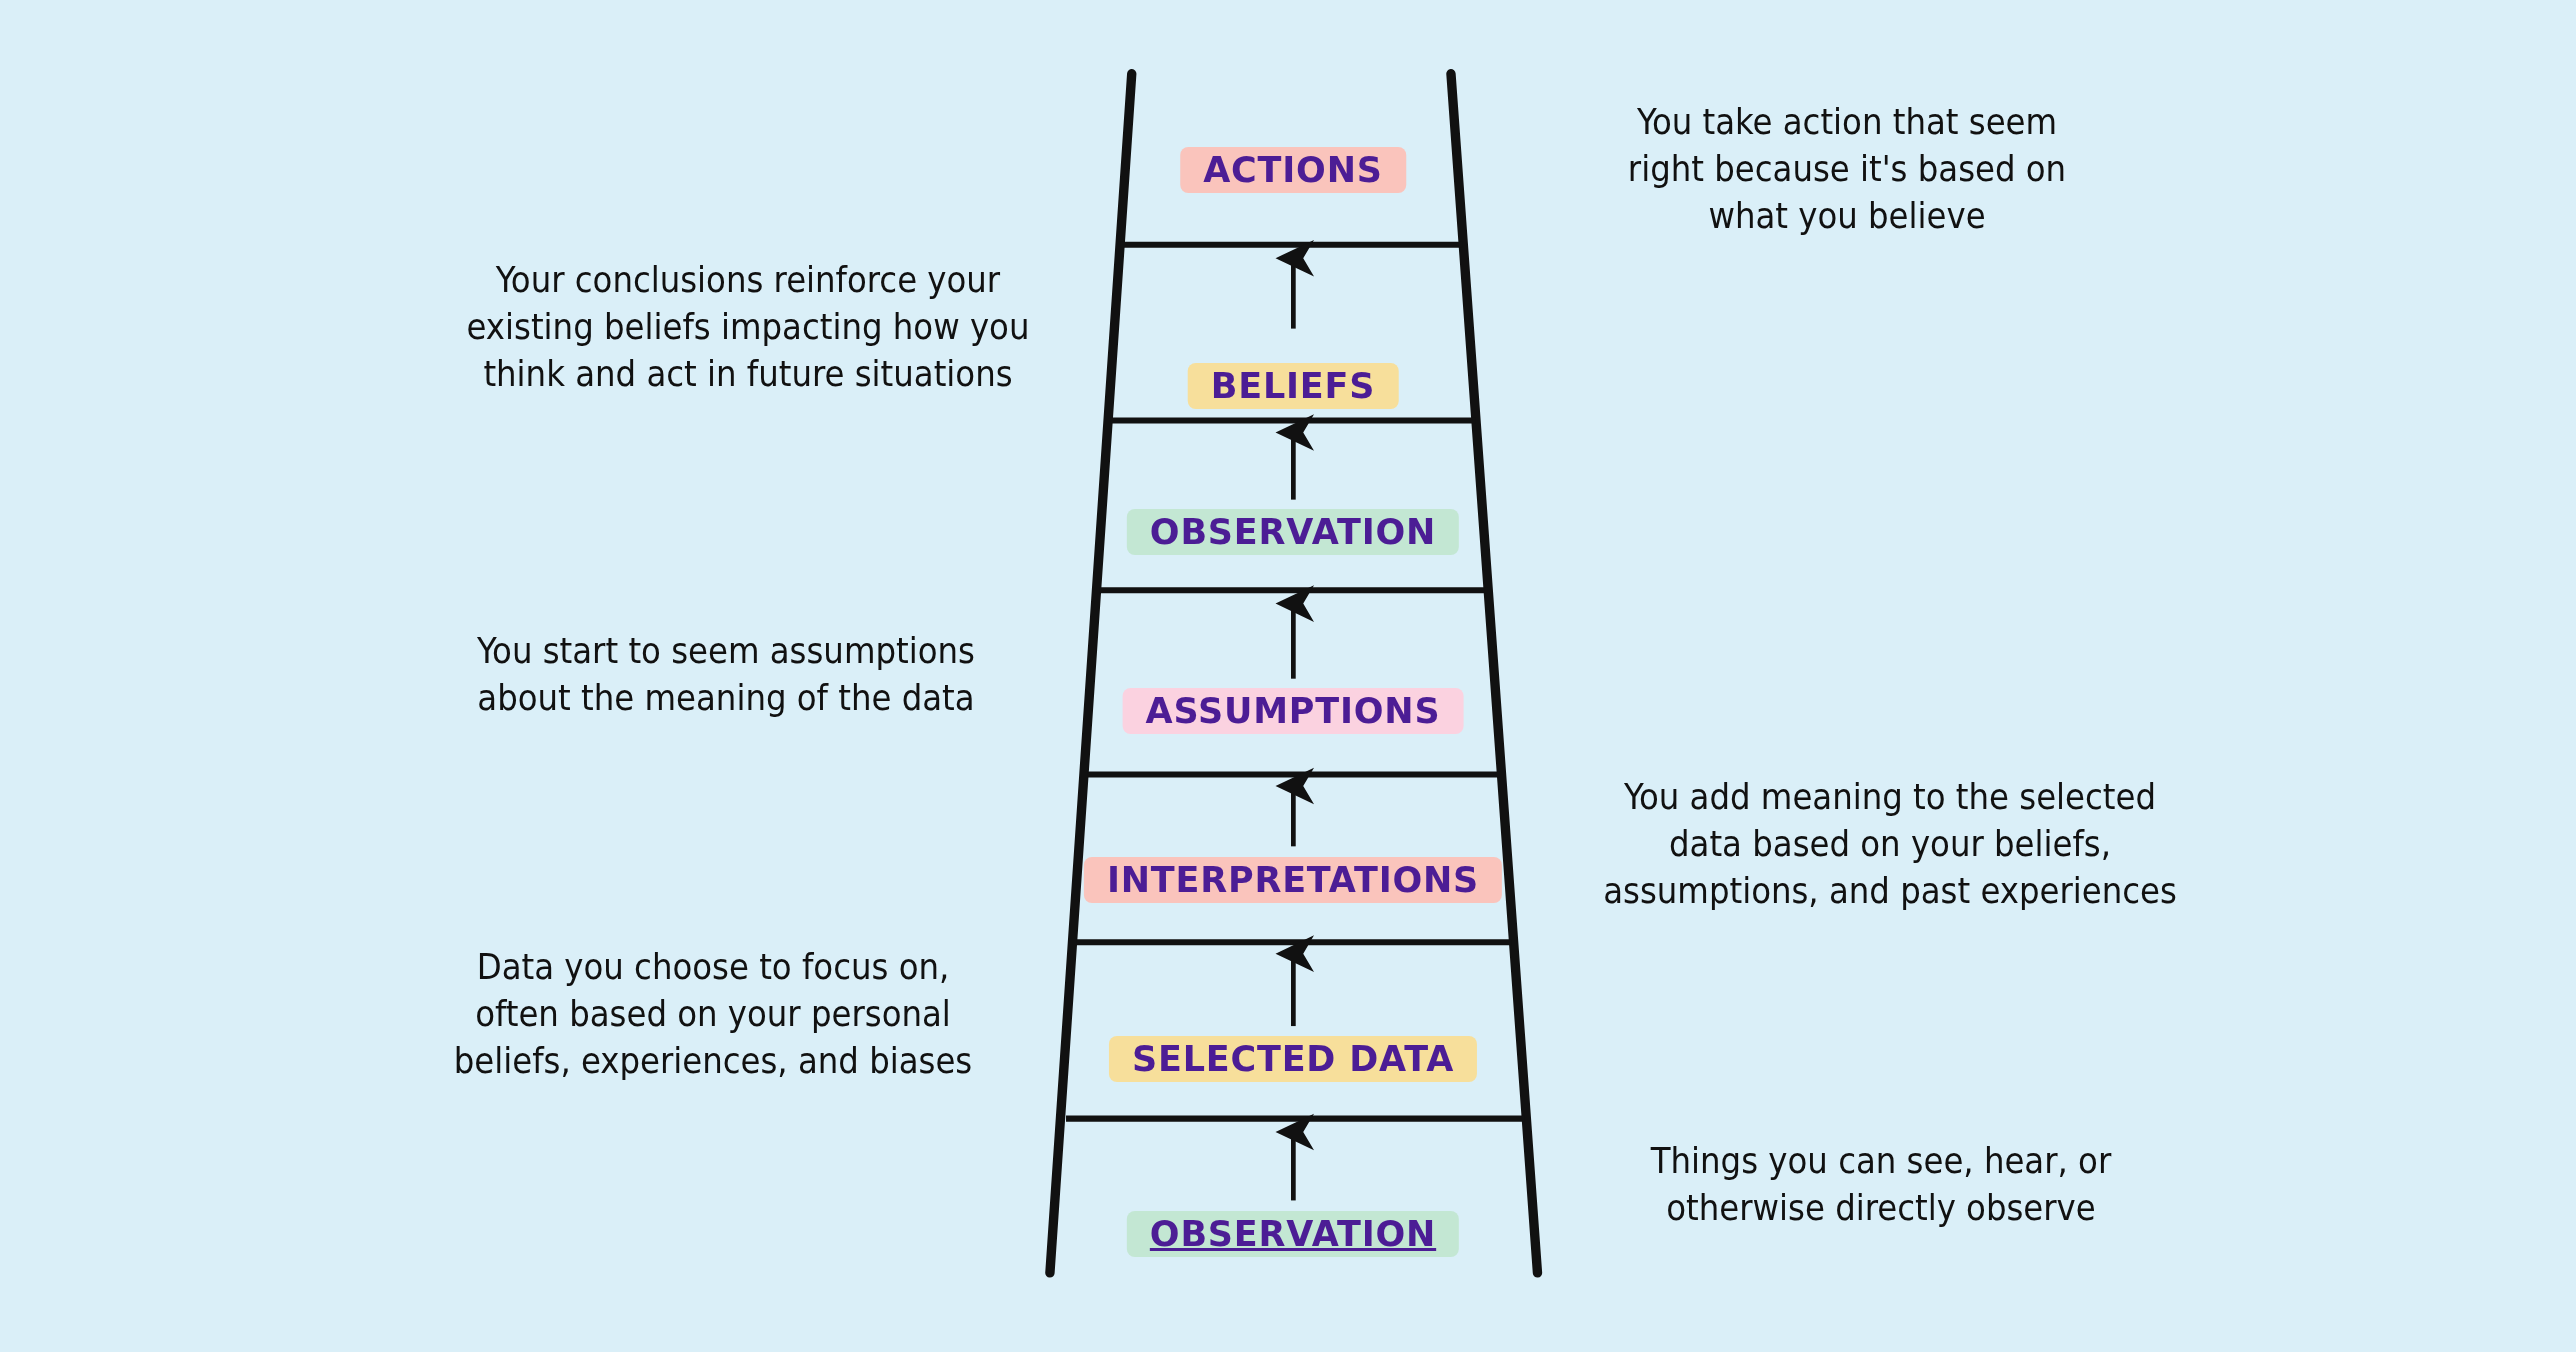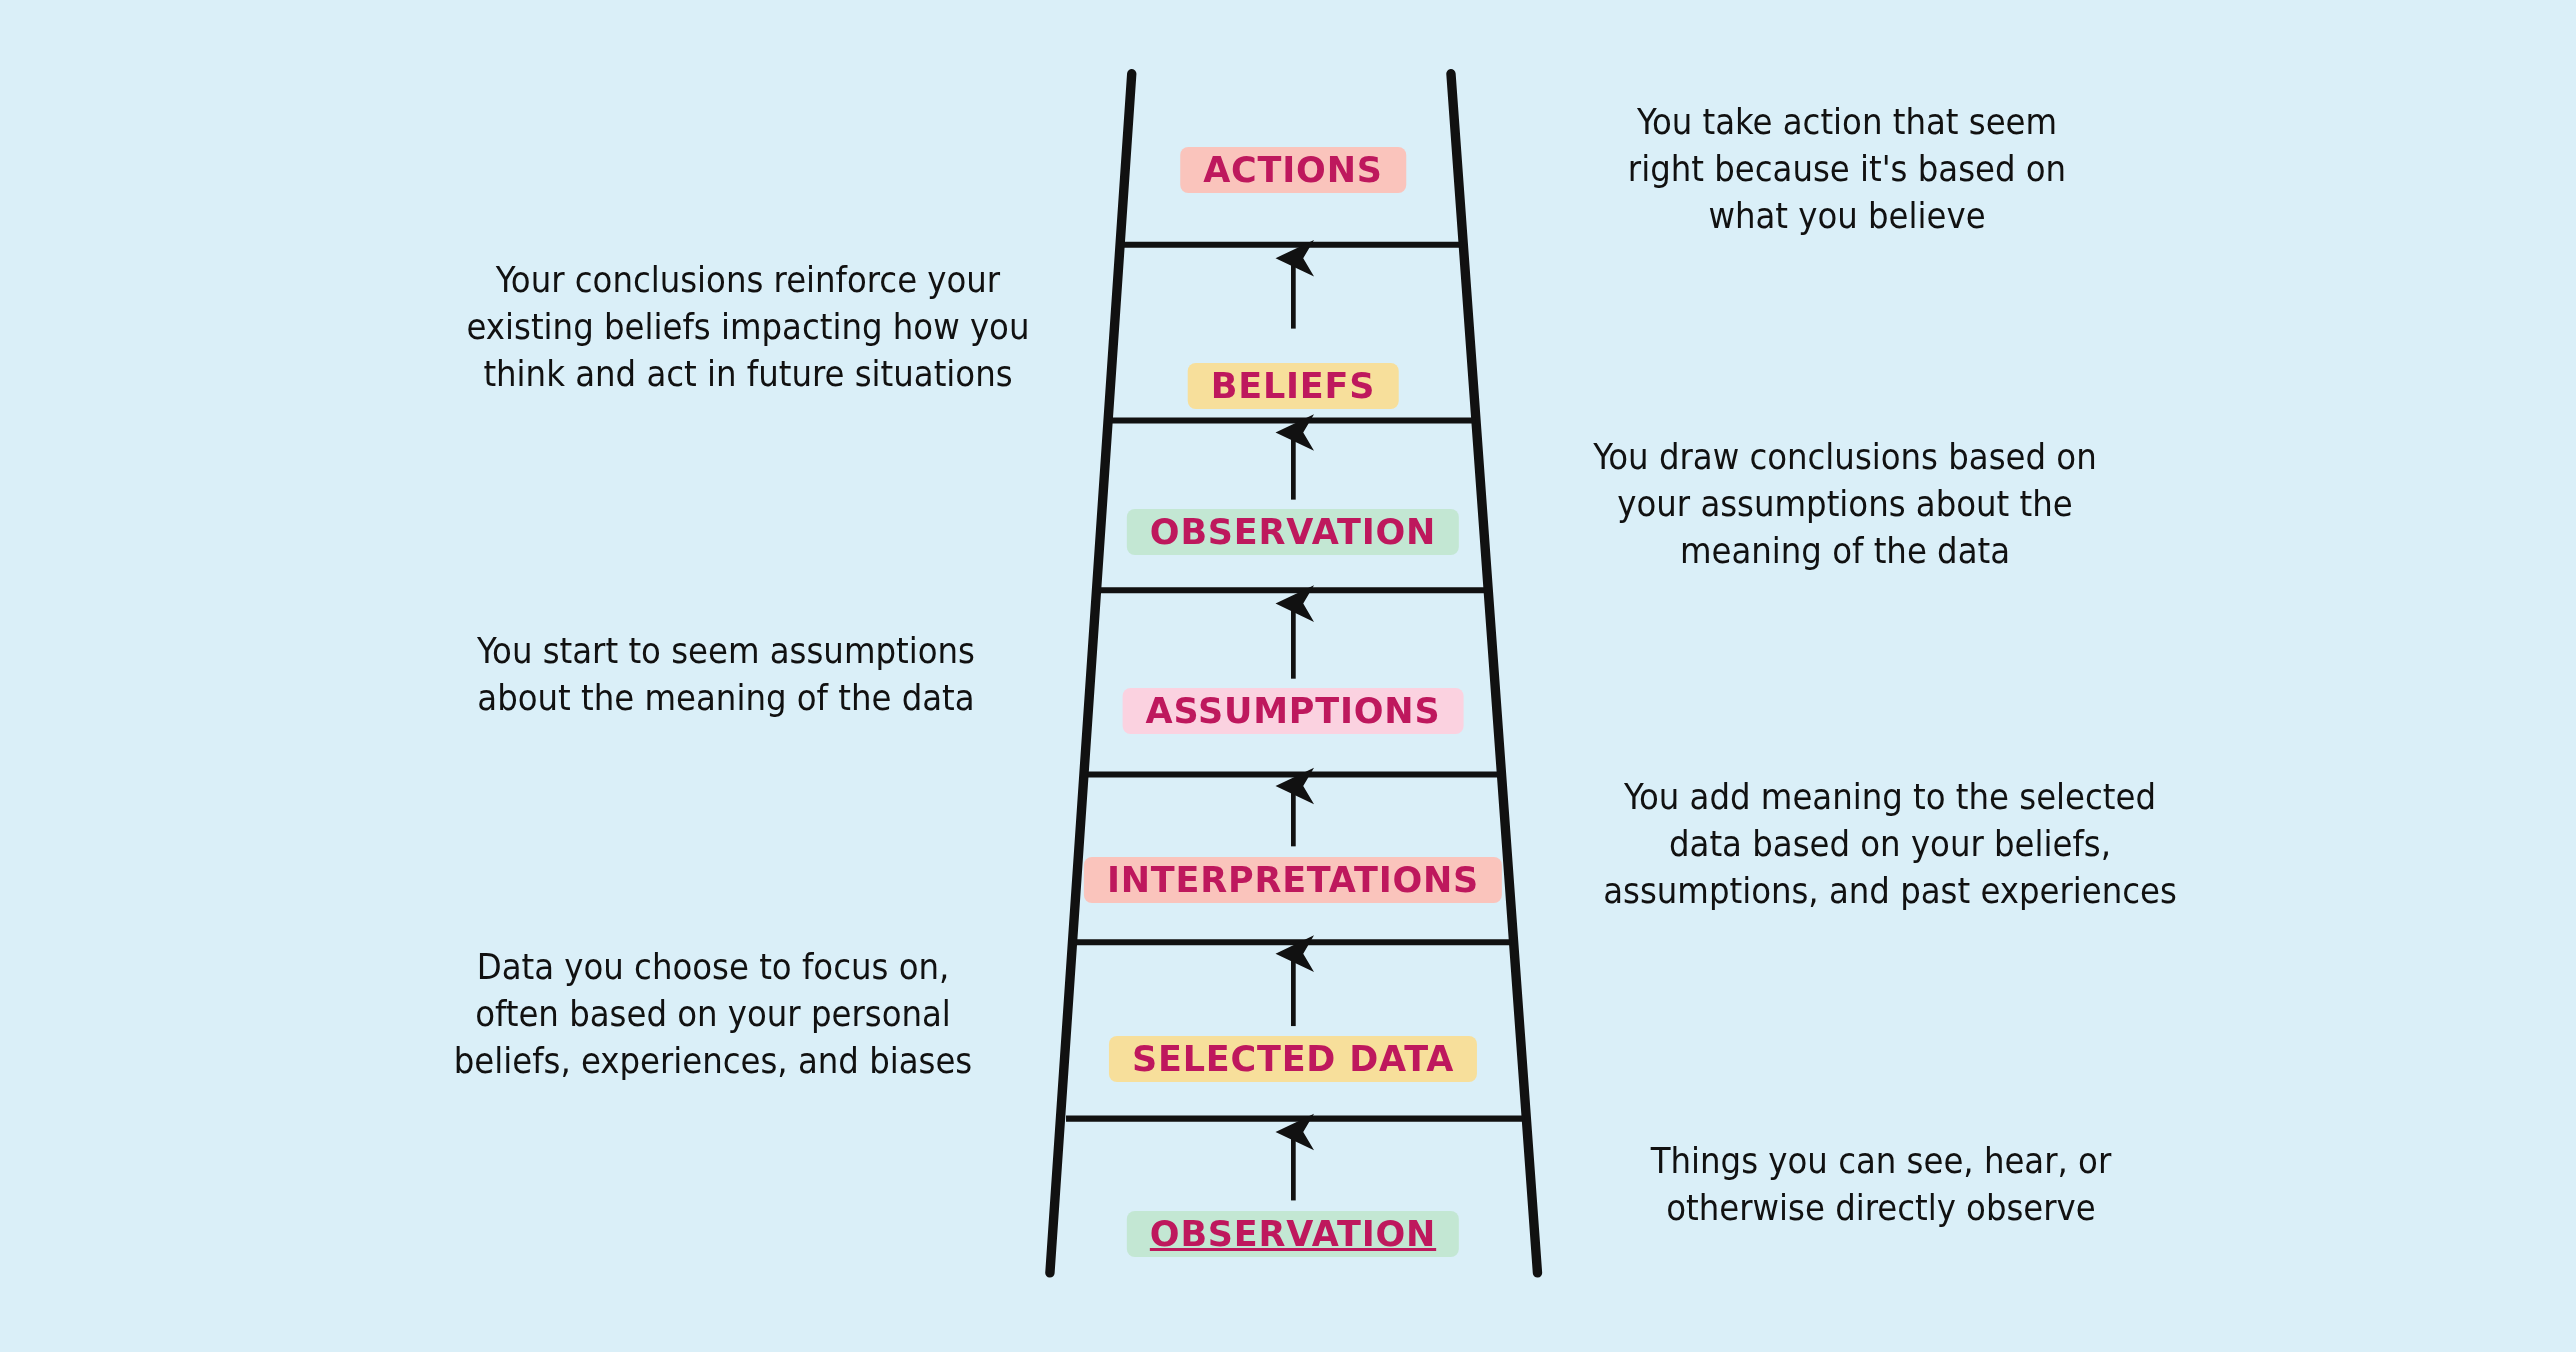--- a/index.html
+++ b/index.html
@@ -27,21 +27,21 @@
     left: 0; top: 0;
     width: 2576px;
     height: 1352px;
     pointer-events: none;
   }
   
   .rung-label {
     position: absolute;
     transform: translate(-50%, -50%);
     border-radius: 8px;
-    color: #be185d;
+    color: #4c1d95;
     font-weight: bold;
     letter-spacing: 0.8px;
     white-space: nowrap;
     display: flex;
     align-items: center;
     justify-content: center;
     font-size: 35px;
     padding: 3px 23px;
     font-family: "DejaVu Sans", "Liberation Sans", sans-serif;
   }
@@ -100,23 +100,20 @@
   <div class="rung-label" style="left: 1293px; top: 880px; background: rgb(250, 196, 188);">INTERPRETATIONS</div>
   <div class="rung-label" style="left: 1293px; top: 1059px; background: rgb(247, 223, 155);">SELECTED DATA</div>
   <div class="rung-label" style="left: 1293px; top: 1234px; background: rgb(195, 231, 211); text-decoration: underline;">OBSERVATION</div>
 
   <div class="side-text" style="left: 1815px; top: 169px; margin-left: 32px;">You take action that seem
 right because it's based on
 what you believe</div>
   <div class="side-text" style="left: 748px; top: 327px;">Your conclusions reinforce your
 existing beliefs  impacting how you
 think and act in future situations</div>
-  <div class="side-text" style="left: 1845px; top: 504px;">You draw conclusions based on
-your assumptions about the
-meaning of the data</div>
   <div class="side-text" style="left: 726px; top: 675px;">You start to seem assumptions
 about the meaning of the data</div>
   <div class="side-text" style="left: 1890px; top: 844px;">You add meaning to the selected
 data based on your beliefs,
 assumptions, and past experiences</div>
   <div class="side-text" style="left: 713px; top: 1014px;">Data you choose to focus on,
 often based on your personal
 beliefs, experiences, and biases</div>
   <div class="side-text" style="left: 1881px; top: 1185px;">Things you can see, hear, or
 otherwise directly observe</div>

